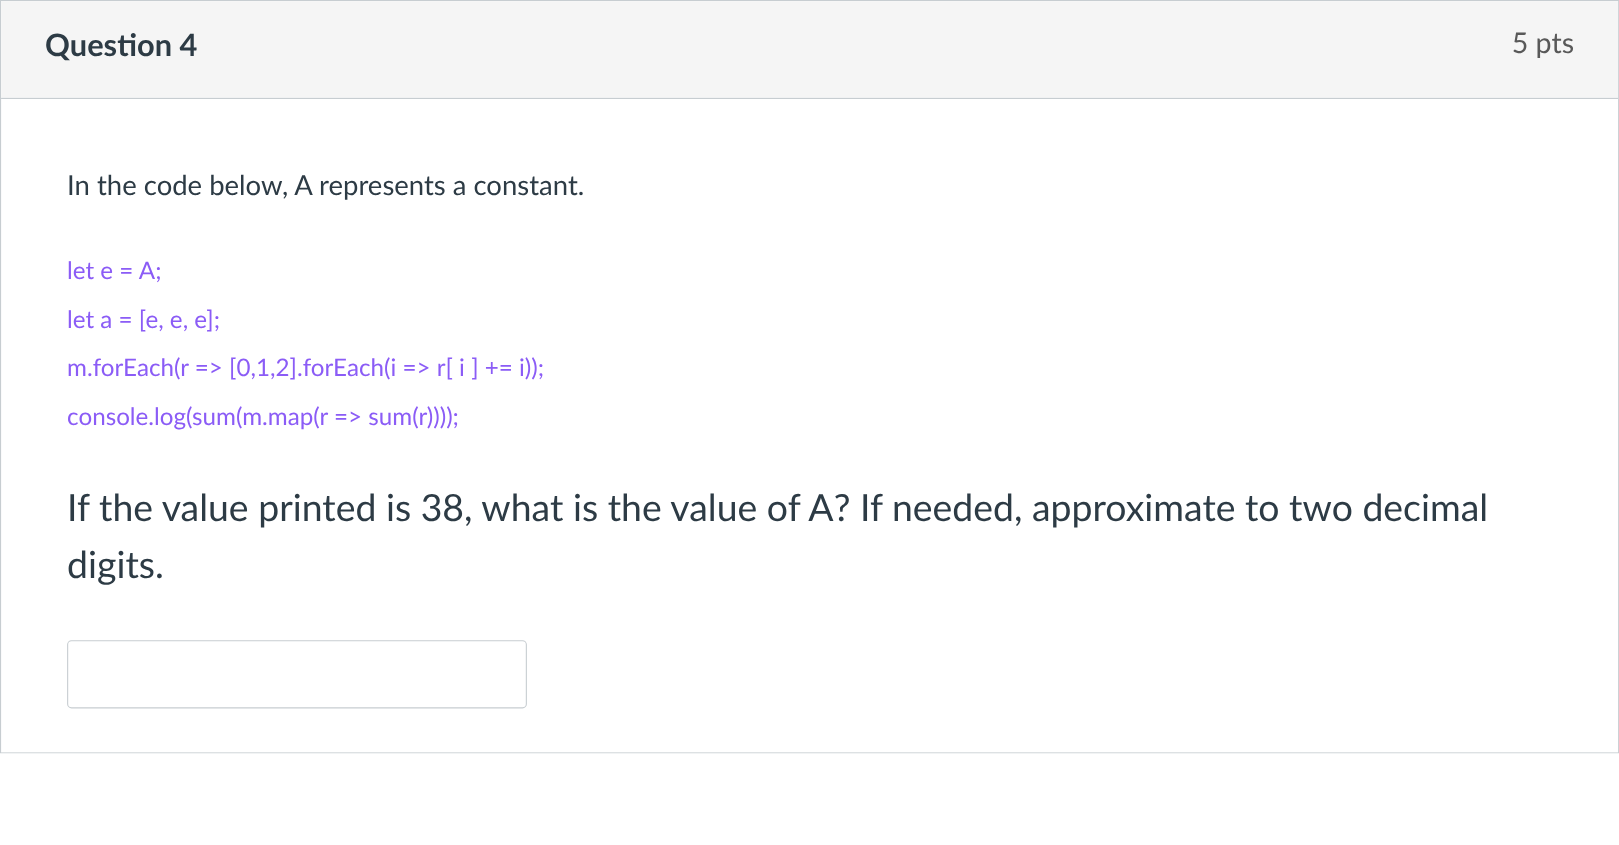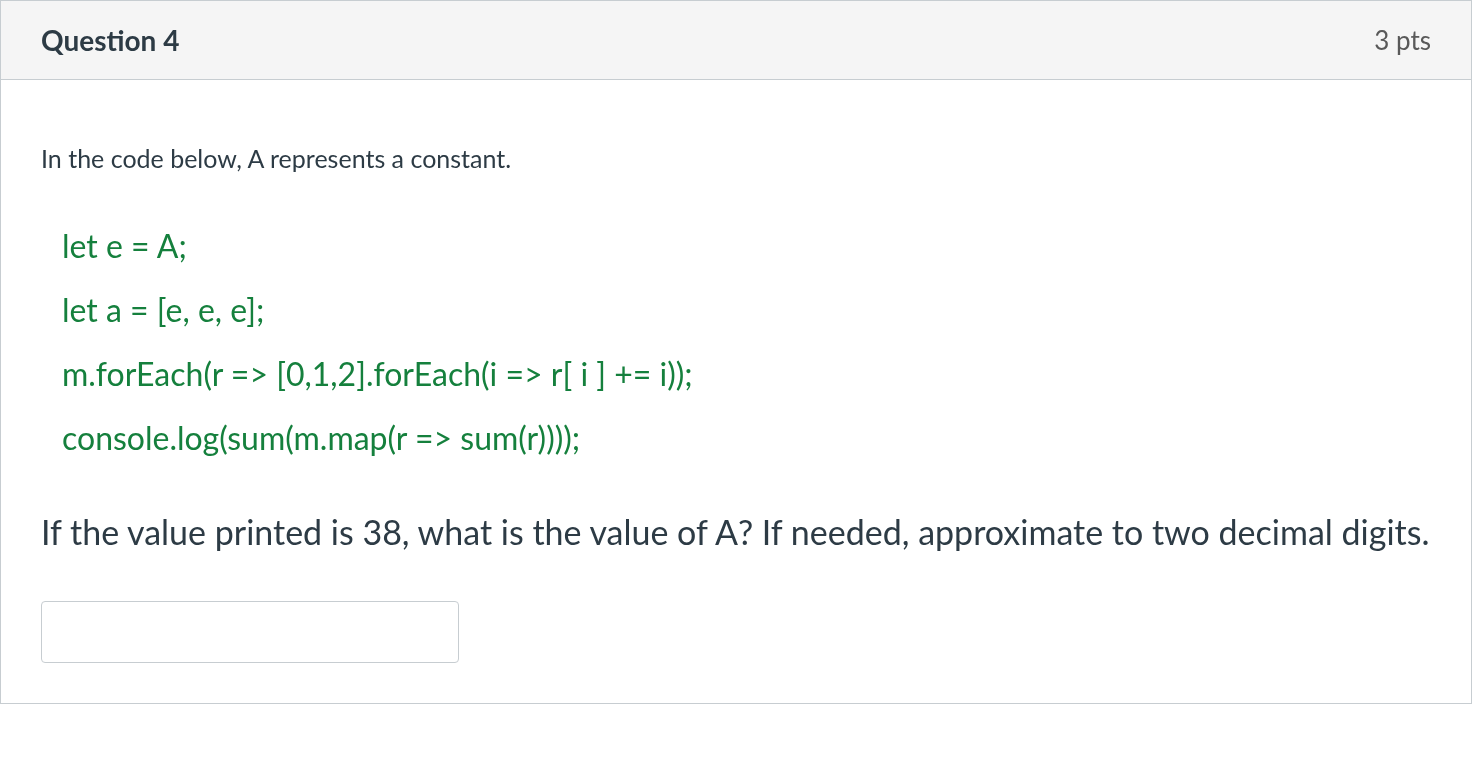--- a/index.html
+++ b/index.html
@@ -15,48 +15,47 @@
       line-height: 1.5;
     }
     .question-card {
       border: 1px solid #c7cdd1;
       margin: 0;
       background: #ffffff;
     }
     .question-header {
       display: flex;
       justify-content: space-between;
-      align-items: center;
+      align-items: flex-start;
       background: #f5f5f5;
       border-bottom: 1px solid #c7cdd1;
-      padding: 18px 40px 18px 40px;
+      padding: 18px 40px 28px 40px;
     }
     .question-title {
       font-weight: 700;
       font-size: 28px;
       color: #2d3b45;
     }
     .question-points {
       font-size: 26px;
       color: #595959;
       font-weight: 400;
     }
     .question-body {
-      padding: 60px 40px 40px 40px;
+      padding: 60px 40px 40px 60px;
     }
     .intro-text {
       font-size: 25px;
       margin-bottom: 36px;
       color: #2d3b45;
     }
     .code-block {
-      font-size: 32px;
-      color: #15803d;
+      font-size: 22px;
+      color: #8b5cf6;
       margin-bottom: 36px;
-      margin-left: 21px;
     }
     .code-line {
       line-height: 2.0;
     }
     .followup-text {
       font-size: 34px;
       color: #2d3b45;
       margin-bottom: 44px;
     }
     .answer-input {
@@ -69,21 +68,21 @@
       background: #ffffff;
       color: #2d3b45;
     }
   </style>
 </head>
 <body>
 
 <div class="question-card">
   <div class="question-header">
     <div class="question-title">Question 4</div>
-    <div class="question-points">3 pts</div>
+    <div class="question-points">5 pts</div>
   </div>
   <div class="question-body">
     <p class="intro-text">In the code below, A represents a constant.</p>
     <div class="code-block">
       <div class="code-line">let e = A;</div>
       <div class="code-line">let a = [e, e, e];</div>
       <div class="code-line">m.forEach(r =&gt; [0,1,2].forEach(i =&gt; r[ i ] += i));</div>
       <div class="code-line">console.log(sum(m.map(r =&gt; sum(r))));</div>
     </div>
     <p class="followup-text">If the value printed is 38, what is the value of A? If needed, approximate to two decimal digits.</p>

